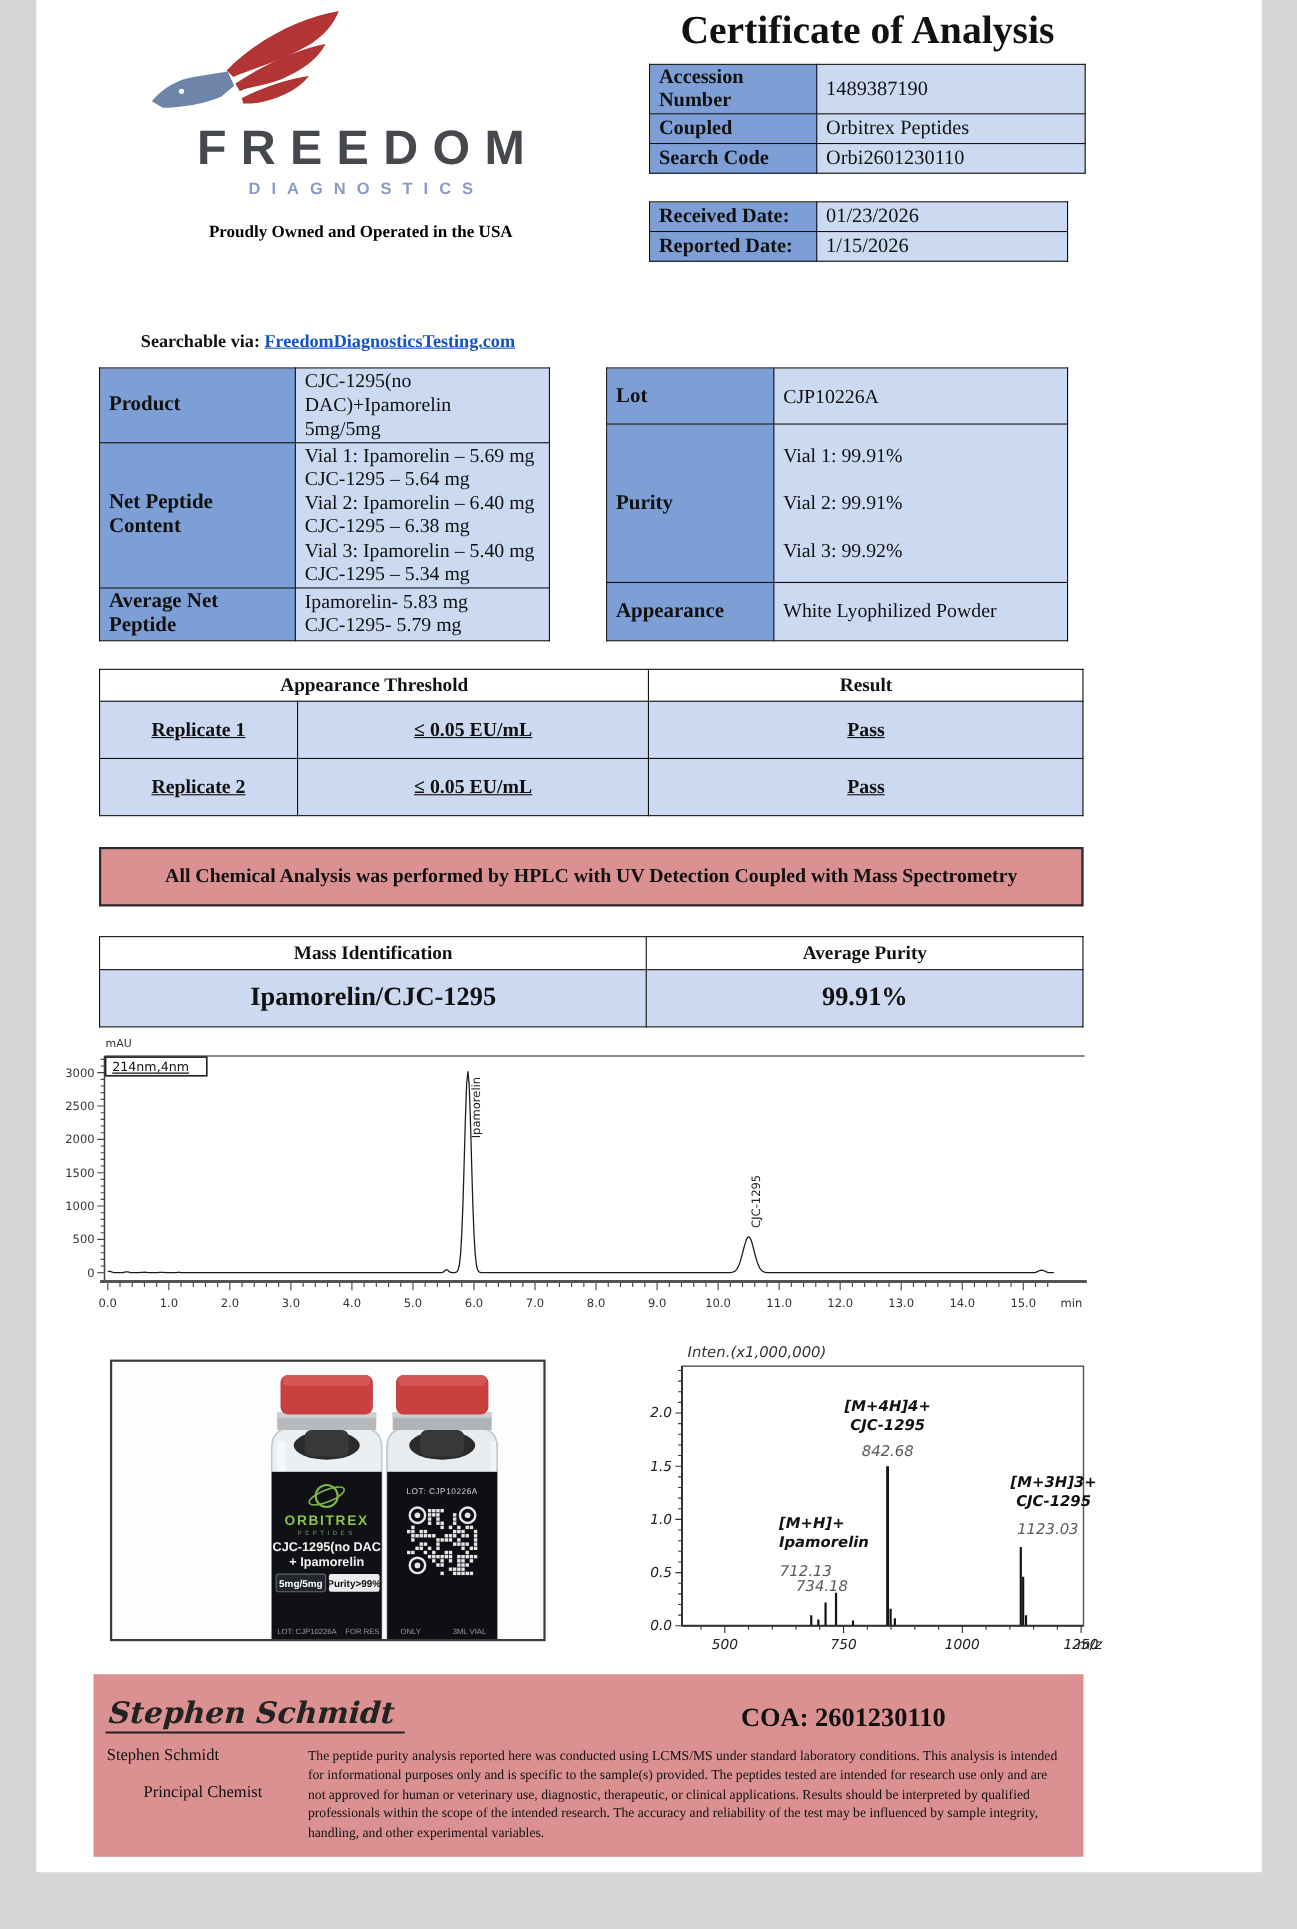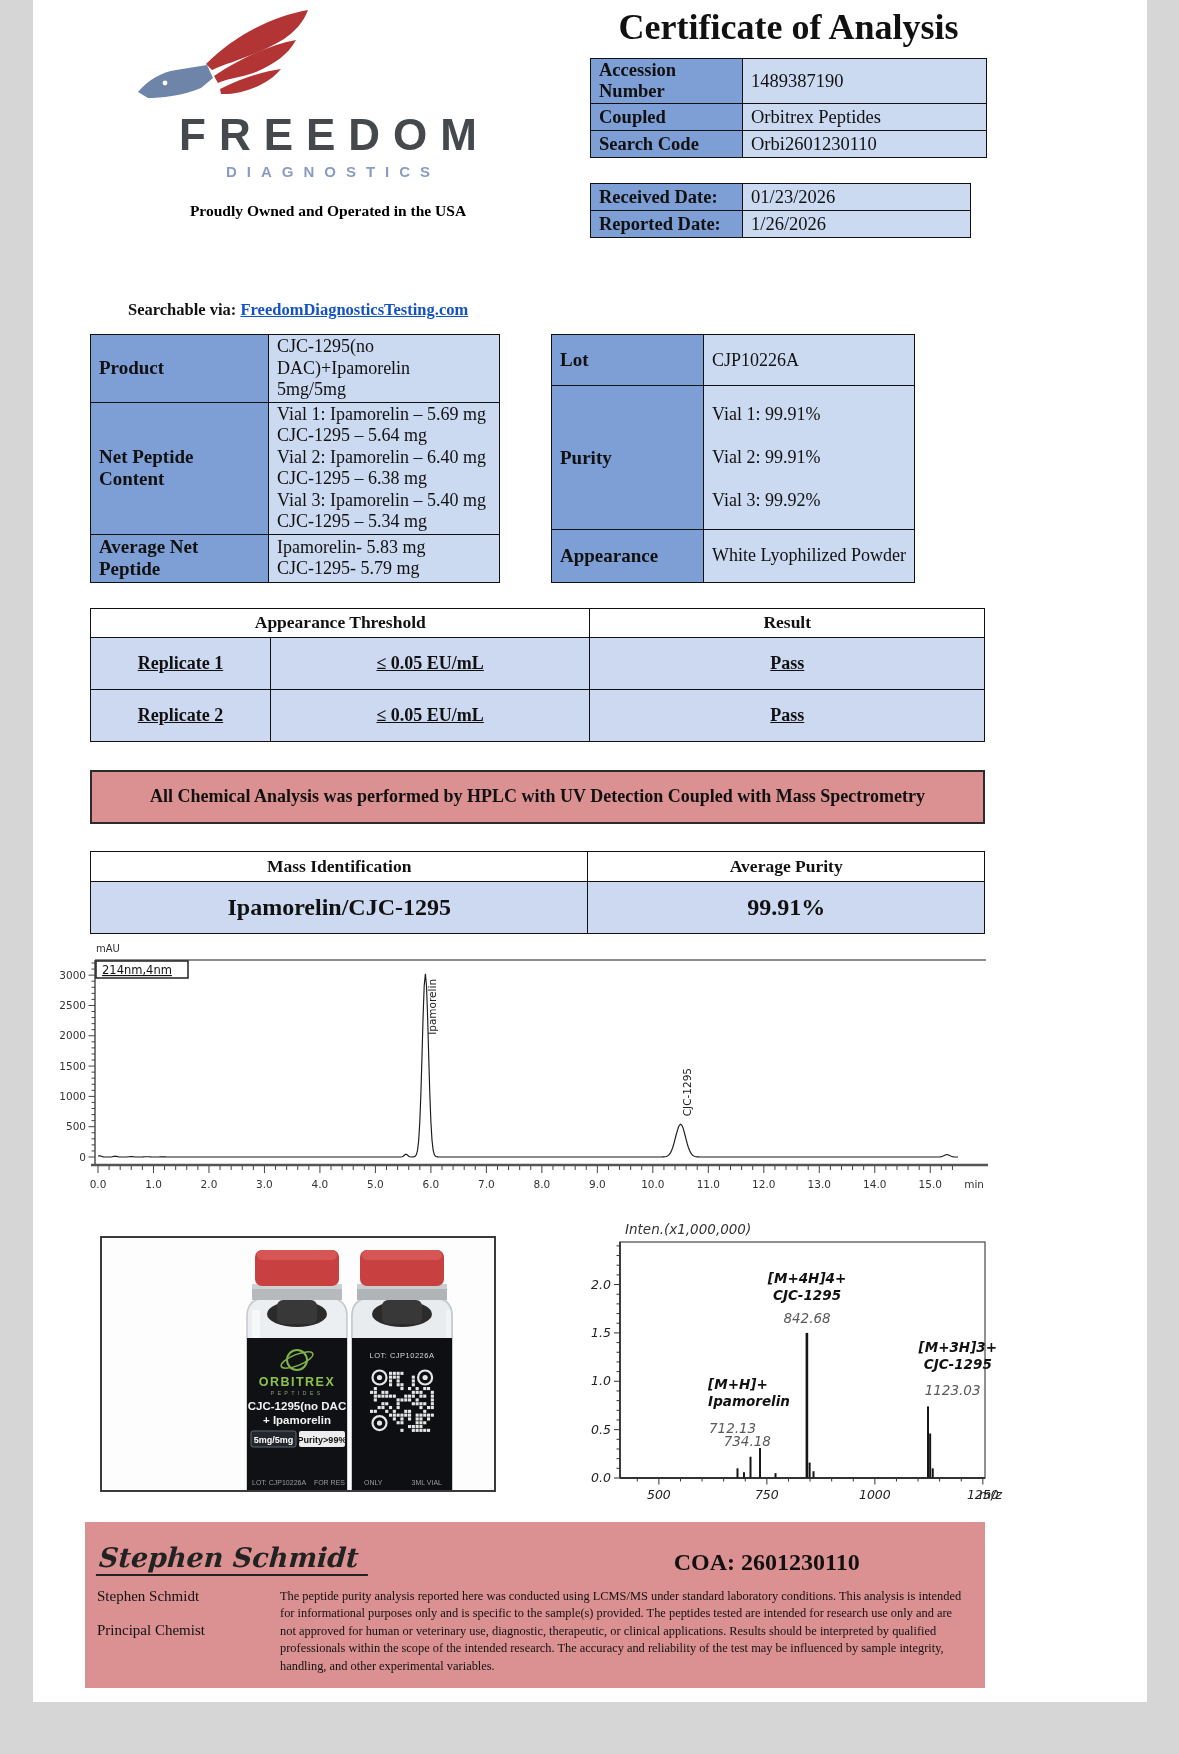--- a/index.html
+++ b/index.html
@@ -40,21 +40,21 @@
   table.dates-table td.lbl { width:152px; }
 
   .searchable-line { margin:0 0 14px 38px; font-weight:bold; font-size:16.5px; }
   a.link { color:#1352c4; text-decoration:underline; cursor:pointer; }
 
   
   .tables-row { display:flex; }
   table.product-table { width:410px; }
   table.product-table td.lbl { width:178px; font-size:19px; }
   table.product-table td.val { font-size:18px; line-height:21.5px; white-space:pre-line; }
-  table.quality-table { width:364px; margin-left:51px; }
+  table.quality-table { width:420px; margin-left:51px; }
   table.quality-table td.lbl { width:152px; font-size:19px; }
   table.quality-table td.val { font-size:18px; white-space:pre-line; }
   tr.row-a td { height:47px; }
   tr.row-b td { height:129px; }
   tr.row-c td { height:48px; }
   td.tall-lines { line-height:43px; }
 
   
   table.endo-table { margin-top:25px; width:895px; }
   table.endo-table td { text-align:center; font-weight:bold; }
@@ -91,21 +91,21 @@
   }
   .sig-row1 { display:flex; align-items:flex-end; height:44px; }
   .sig-script {
     font-family:"DejaVu Serif", serif; font-style:italic; font-weight:bold;
     font-size:27px; color:#222; border-bottom:2px solid #222; padding:0 10px 1px 2px;
     min-width:185px; transform:skewX(-4deg);
   }
   .sig-coa { margin-left:305px; font-weight:bold; font-size:24px; }
   .sig-row2 { display:flex; margin-top:12px; }
   .sig-left { width:175px; font-size:15px; }
-  .sig-left .role { margin-top:17px; }
+  .sig-left .role { margin-top:17px;text-align:center; }
   .sig-disclaimer { width:690px; margin-left:8px; font-size:12.4px; line-height:1.42; }
 
   
   .footer-row { display:flex; margin-top:14px; font-weight:bold; font-size:16.5px; }
   .footer-left { margin-left:72px; }
   .footer-right { margin-left:auto; margin-right:12px; }
 </style>
 </head>
 <body>
 
@@ -149,21 +149,21 @@
           </table>
 
       <table class="doc dates-table">
         <tbody>
               <tr>
           <td class="lbl">Received Date:</td>
           <td class="val">01/23/2026</td>
         </tr>
         <tr>
           <td class="lbl">Reported Date:</td>
-          <td class="val">1/26/2026</td>
+          <td class="val">1/15/2026</td>
         </tr>
       </tbody>
           </table>
     </div>
   </div>
 
   <div class="searchable-line">
     <span>Searchable via:</span>
     <a class="link">FreedomDiagnosticsTesting.com</a>
   </div>

